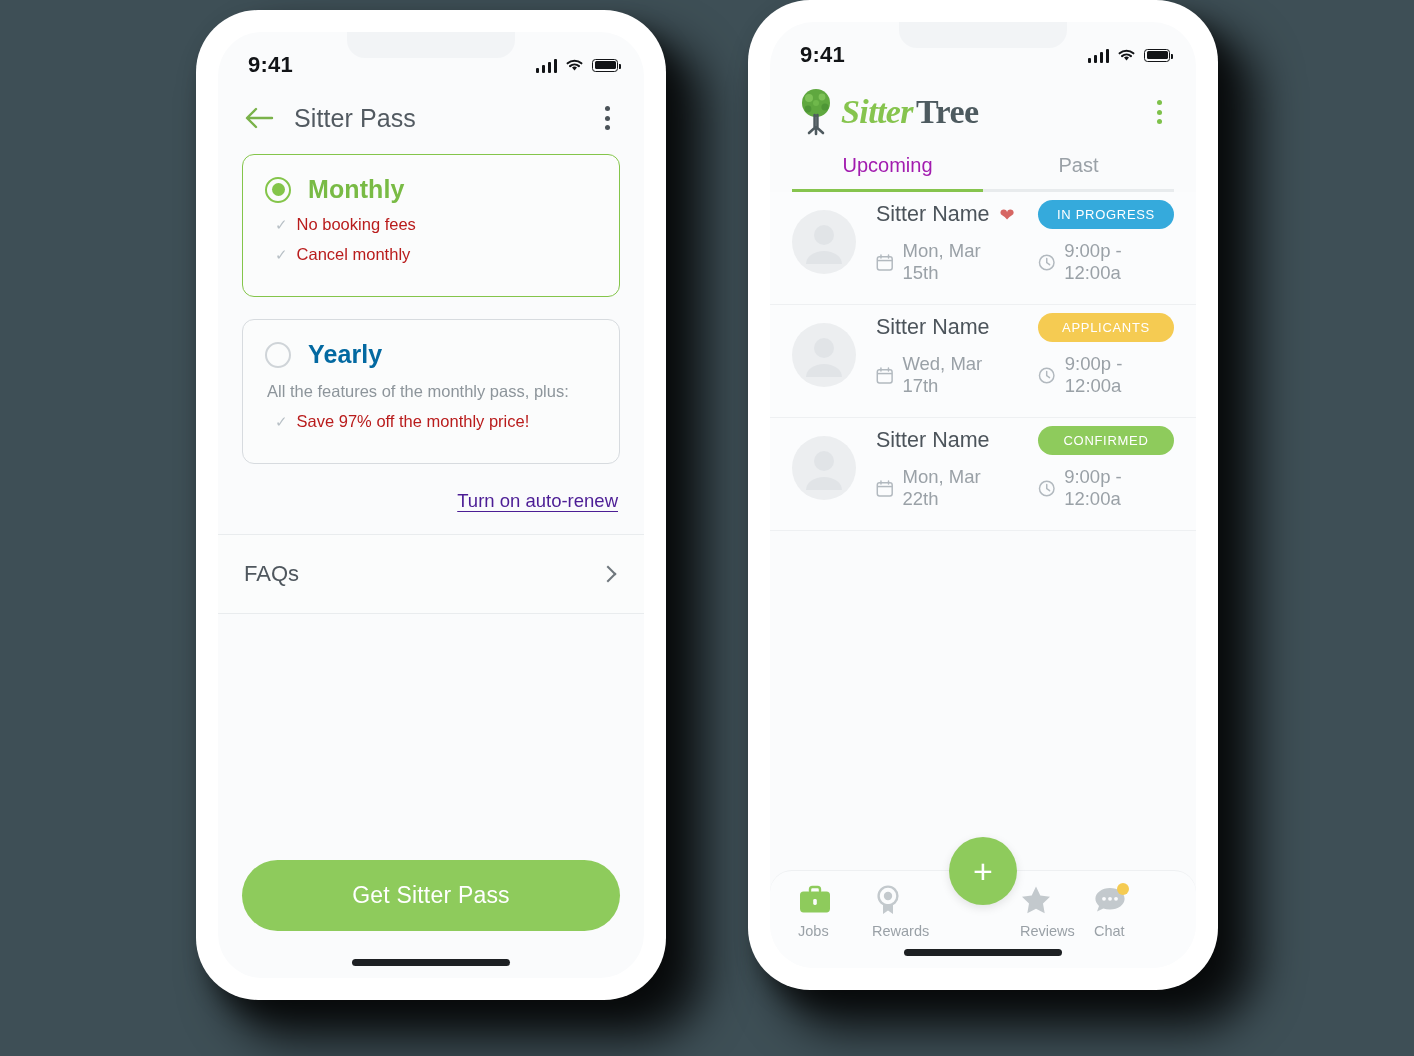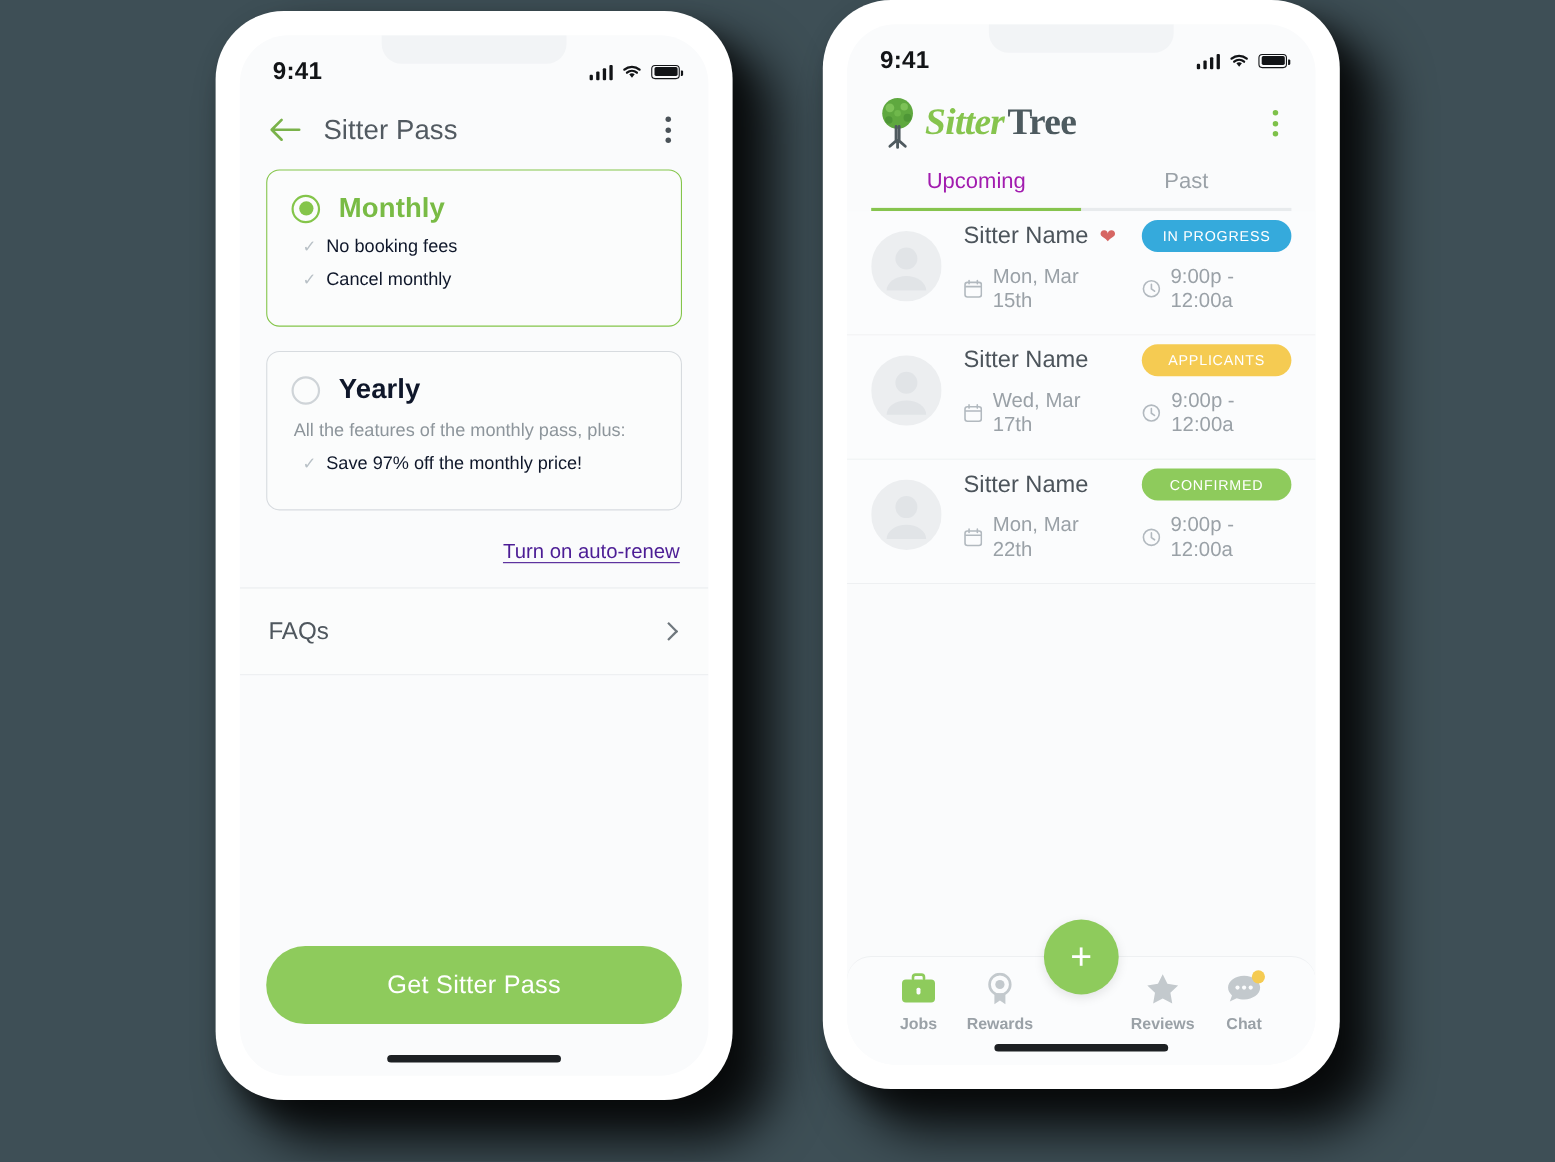--- a/index.html
+++ b/index.html
@@ -95,26 +95,26 @@
   .plan.selected { border-color: #84c54a; }
   .plan-head { display:flex; align-items:center; gap: 17px; }
   .radio {
     width: 26px; height: 26px; border-radius:50%;
     border: 2.4px solid #cfd4d8; flex: none;
     display:flex; align-items:center; justify-content:center;
   }
   .plan.selected .radio { border-color: #84c54a; }
   .radio i { display:none; width: 13px; height: 13px; border-radius:50%; background:#84c54a; }
   .plan.selected .radio i { display:block; }
-  .plan-title { font-size: 25px; font-weight: bold; color: #0f172a; letter-spacing: 0.1px; }
+  .plan-title { font-size: 25px; font-weight: bold; color: #0369a1; letter-spacing: 0.1px; }
   .plan.selected .plan-title { color: #79bb45; }
   .plan-sub { font-size: 16.5px; color: #8d959b; margin: 13px 0 0 2px; }
   .feat { display:flex; align-items:center; gap: 9px; margin-top: 11px; padding-left: 10px; }
   .feat .ck { color:#b8c0c6; font-size: 15px; line-height: 1; }
-  .feat span.txt { font-size: 16.5px; color: #0f172a; }
+  .feat span.txt { font-size: 16.5px; color: #b91c1c; }
 
   .autorenew-wrap { text-align:right; padding: 4px 26px 22px 0; }
   .autorenew {
     font-size: 18.5px; color:#4c1d95; text-decoration: underline;
     text-underline-offset: 4px; cursor:pointer;
   }
 
   .faq-row {
     border-top: 1.5px solid #e9ecee; border-bottom: 1.5px solid #e9ecee;
     background:#fbfcfc;
@@ -184,21 +184,21 @@
   .list-filler { background:#fafbfc; flex:1; }
 
   .bottomnav {
     position: relative;
     background:#fbfcfd;
     border-top: 1.4px solid #eef0f2;
     border-top-left-radius: 22px; border-top-right-radius: 22px;
     padding: 14px 20px 0 20px;
   }
   .nav-items { display:flex; align-items:flex-end; justify-content:space-between; padding: 0 8px; }
-  .nav-item { width: 86px; text-align:center; cursor:pointer;font-weight:bold; }
+  .nav-item { width: 86px; text-align:left; cursor:pointer; }
   .nav-item .lbl { font-size: 14.5px; color:#9aa1a7; margin-top: 4px; display:block; }
   .nav-item.active .lbl { color:#9aa1a7; }
   .nav-spacer { width: 86px; }
   .fab {
     position:absolute; left: 50%; top: -34px; transform: translateX(-50%);
     width: 68px; height: 68px; border-radius: 50%;
     background:#8ecb5c; color:#fff;
     display:flex; align-items:center; justify-content:center;
     font-size: 34px; line-height: 1; cursor:pointer;
     box-shadow: 0 3px 10px rgba(0,0,0,0.10);

